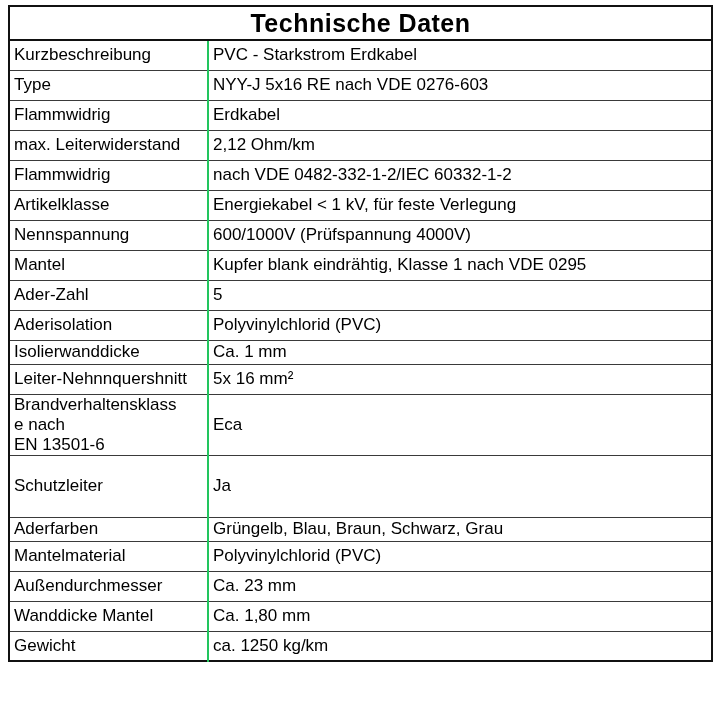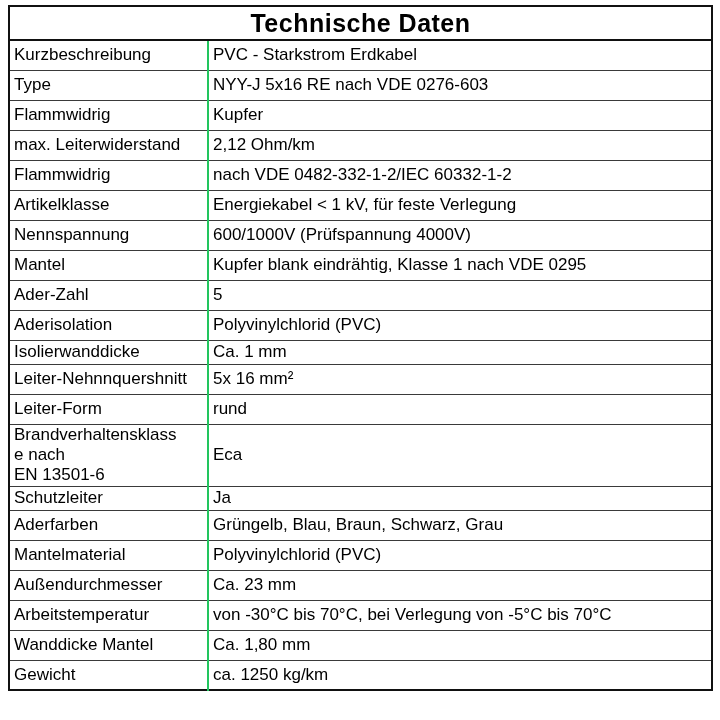--- a/index.html
+++ b/index.html
@@ -73,21 +73,21 @@
         <tr>
           <td class="label-cell">Kurzbeschreibung</td>
           <td class="value-cell">PVC - Starkstrom Erdkabel</td>
         </tr>
         <tr>
           <td class="label-cell">Type</td>
           <td class="value-cell">NYY-J 5x16 RE nach VDE 0276-603</td>
         </tr>
         <tr>
           <td class="label-cell">Flammwidrig</td>
-          <td class="value-cell">Kupfer</td>
+          <td class="value-cell">Erdkabel</td>
         </tr>
         <tr>
           <td class="label-cell">max. Leiterwiderstand</td>
           <td class="value-cell">2,12 Ohm/km</td>
         </tr>
         <tr>
           <td class="label-cell">Flammwidrig</td>
           <td class="value-cell">nach VDE 0482-332-1-2/IEC 60332-1-2</td>
         </tr>
         <tr>
@@ -112,24 +112,20 @@
         </tr>
         <tr>
           <td class="label-cell">Isolierwanddicke</td>
           <td class="value-cell">Ca. 1 mm</td>
         </tr>
         <tr>
           <td class="label-cell">Leiter-Nehnnquershnitt</td>
           <td class="value-cell">5x 16 mm²</td>
         </tr>
         <tr>
-          <td class="label-cell">Leiter-Form</td>
-          <td class="value-cell">rund</td>
-        </tr>
-        <tr>
           <td class="label-cell">Brandverhaltensklass
 e nach
 EN 13501-6</td>
           <td class="value-cell">Eca</td>
         </tr>
         <tr>
           <td class="label-cell">Schutzleiter</td>
           <td class="value-cell">Ja</td>
         </tr>
         <tr>
@@ -138,24 +134,20 @@
         </tr>
         <tr>
           <td class="label-cell">Mantelmaterial</td>
           <td class="value-cell">Polyvinylchlorid (PVC)</td>
         </tr>
         <tr>
           <td class="label-cell">Außendurchmesser</td>
           <td class="value-cell">Ca. 23 mm</td>
         </tr>
         <tr>
-          <td class="label-cell">Arbeitstemperatur</td>
-          <td class="value-cell">von -30°C bis 70°C, bei Verlegung von -5°C bis 70°C</td>
-        </tr>
-        <tr>
           <td class="label-cell">Wanddicke Mantel</td>
           <td class="value-cell">Ca. 1,80 mm</td>
         </tr>
         <tr>
           <td class="label-cell">Gewicht</td>
           <td class="value-cell">ca. 1250 kg/km</td>
         </tr>
       </tbody>
   </table>
 </div>

